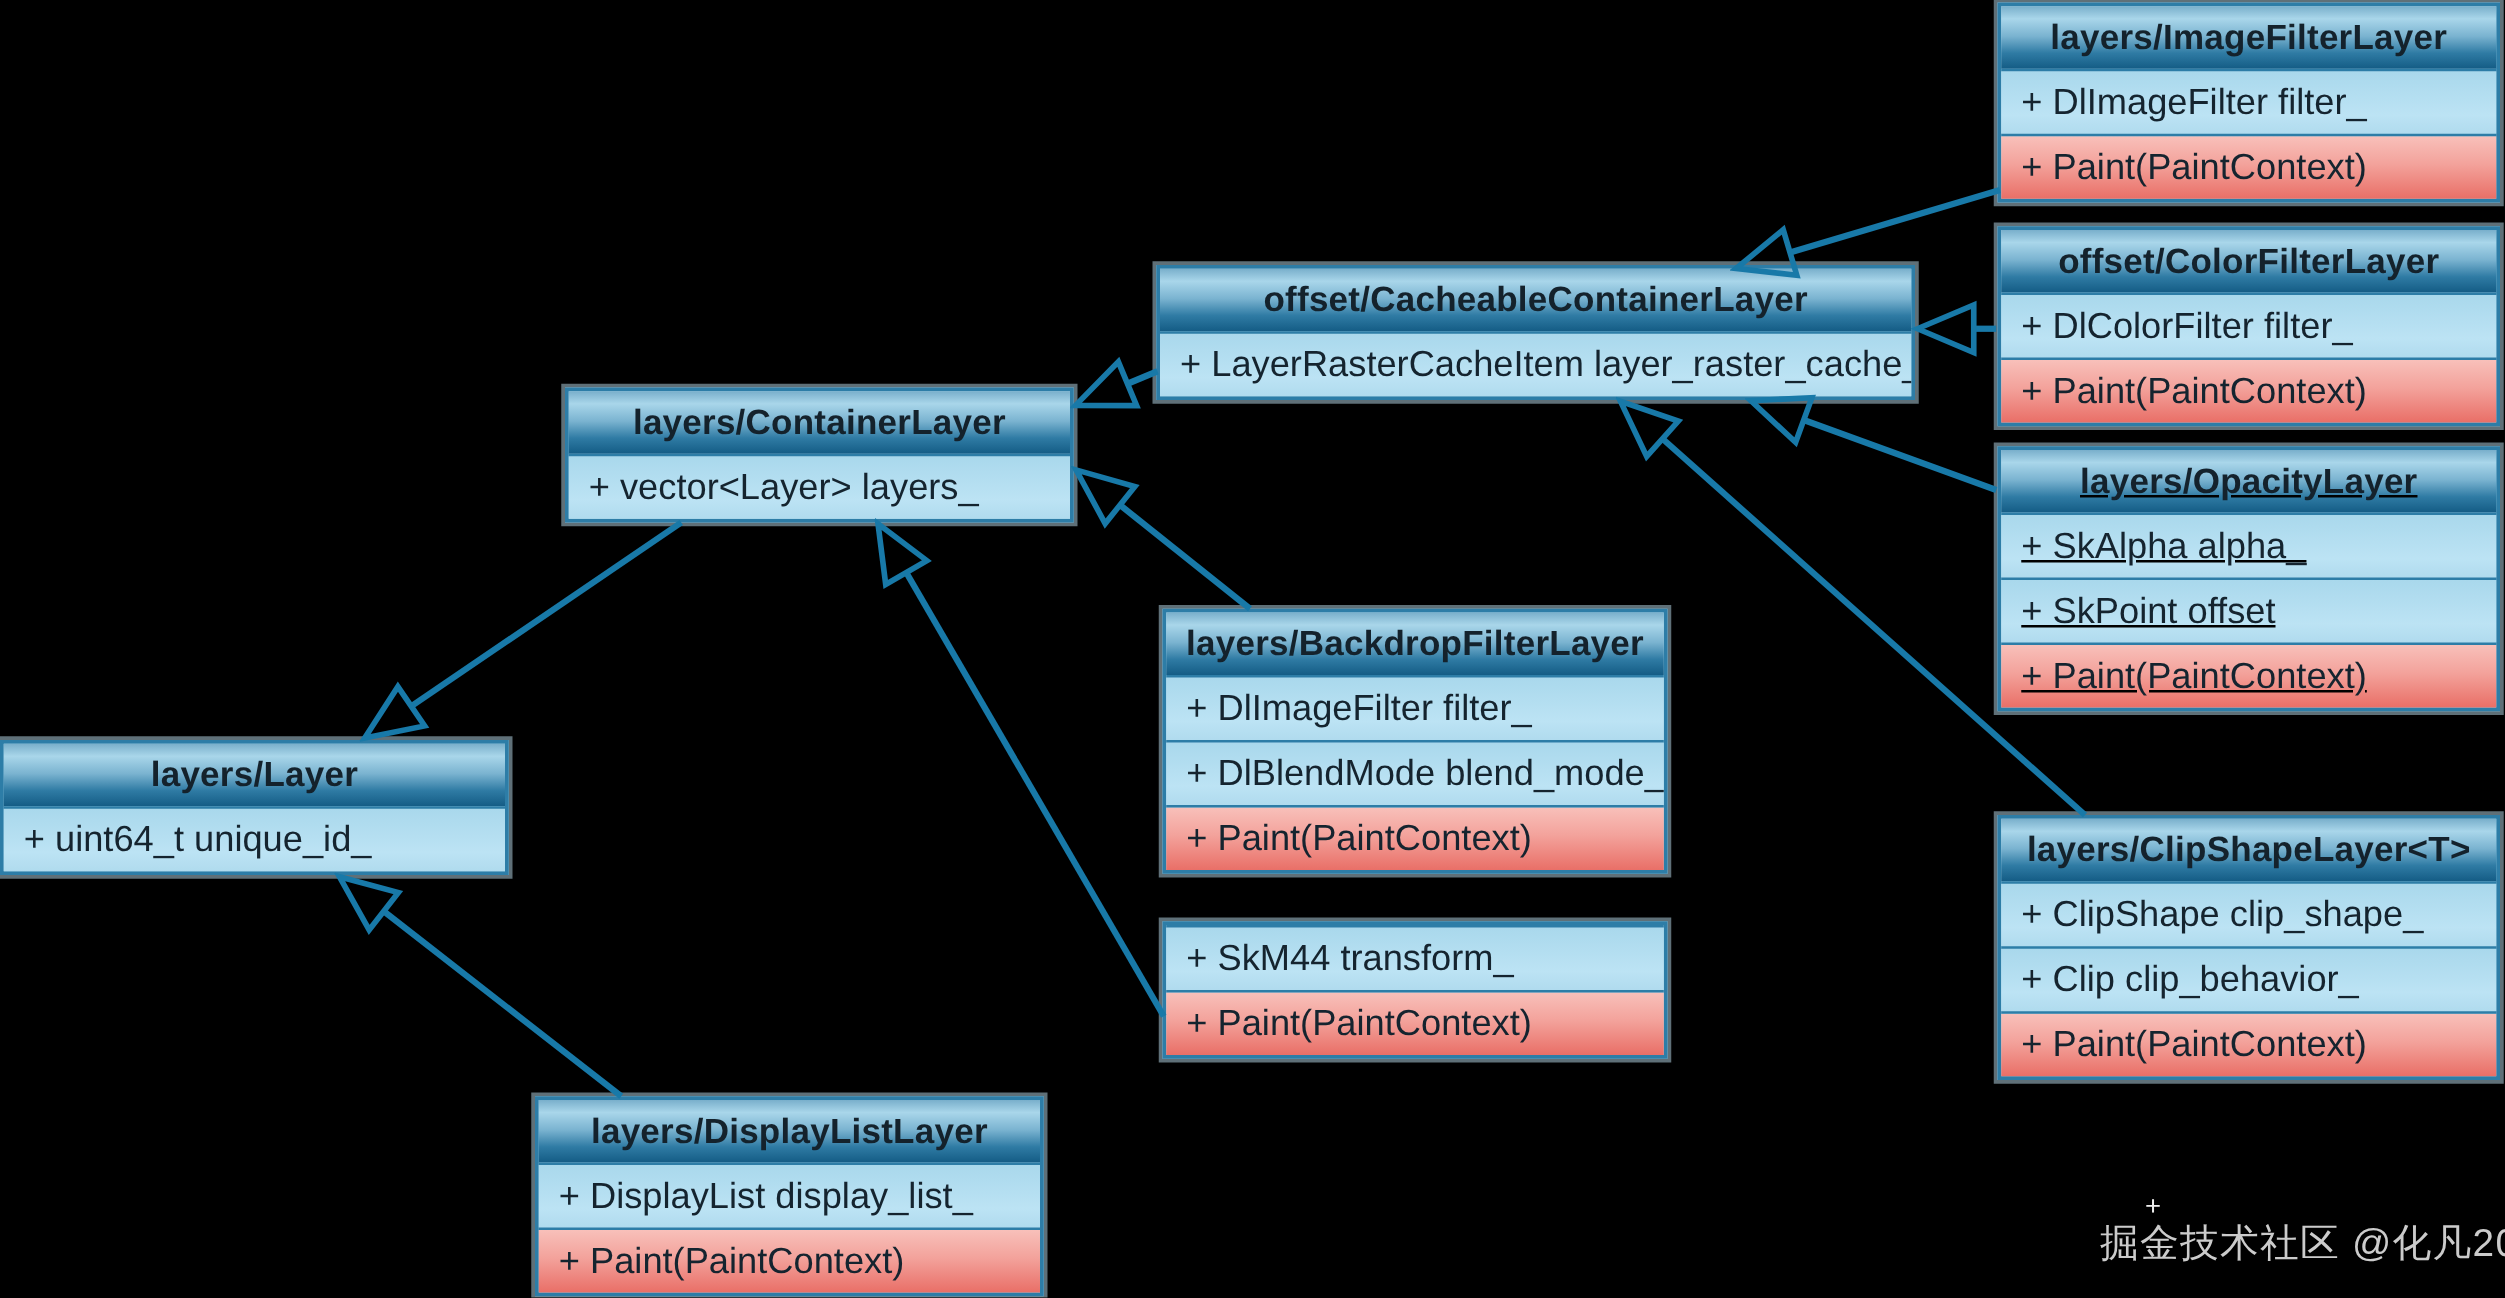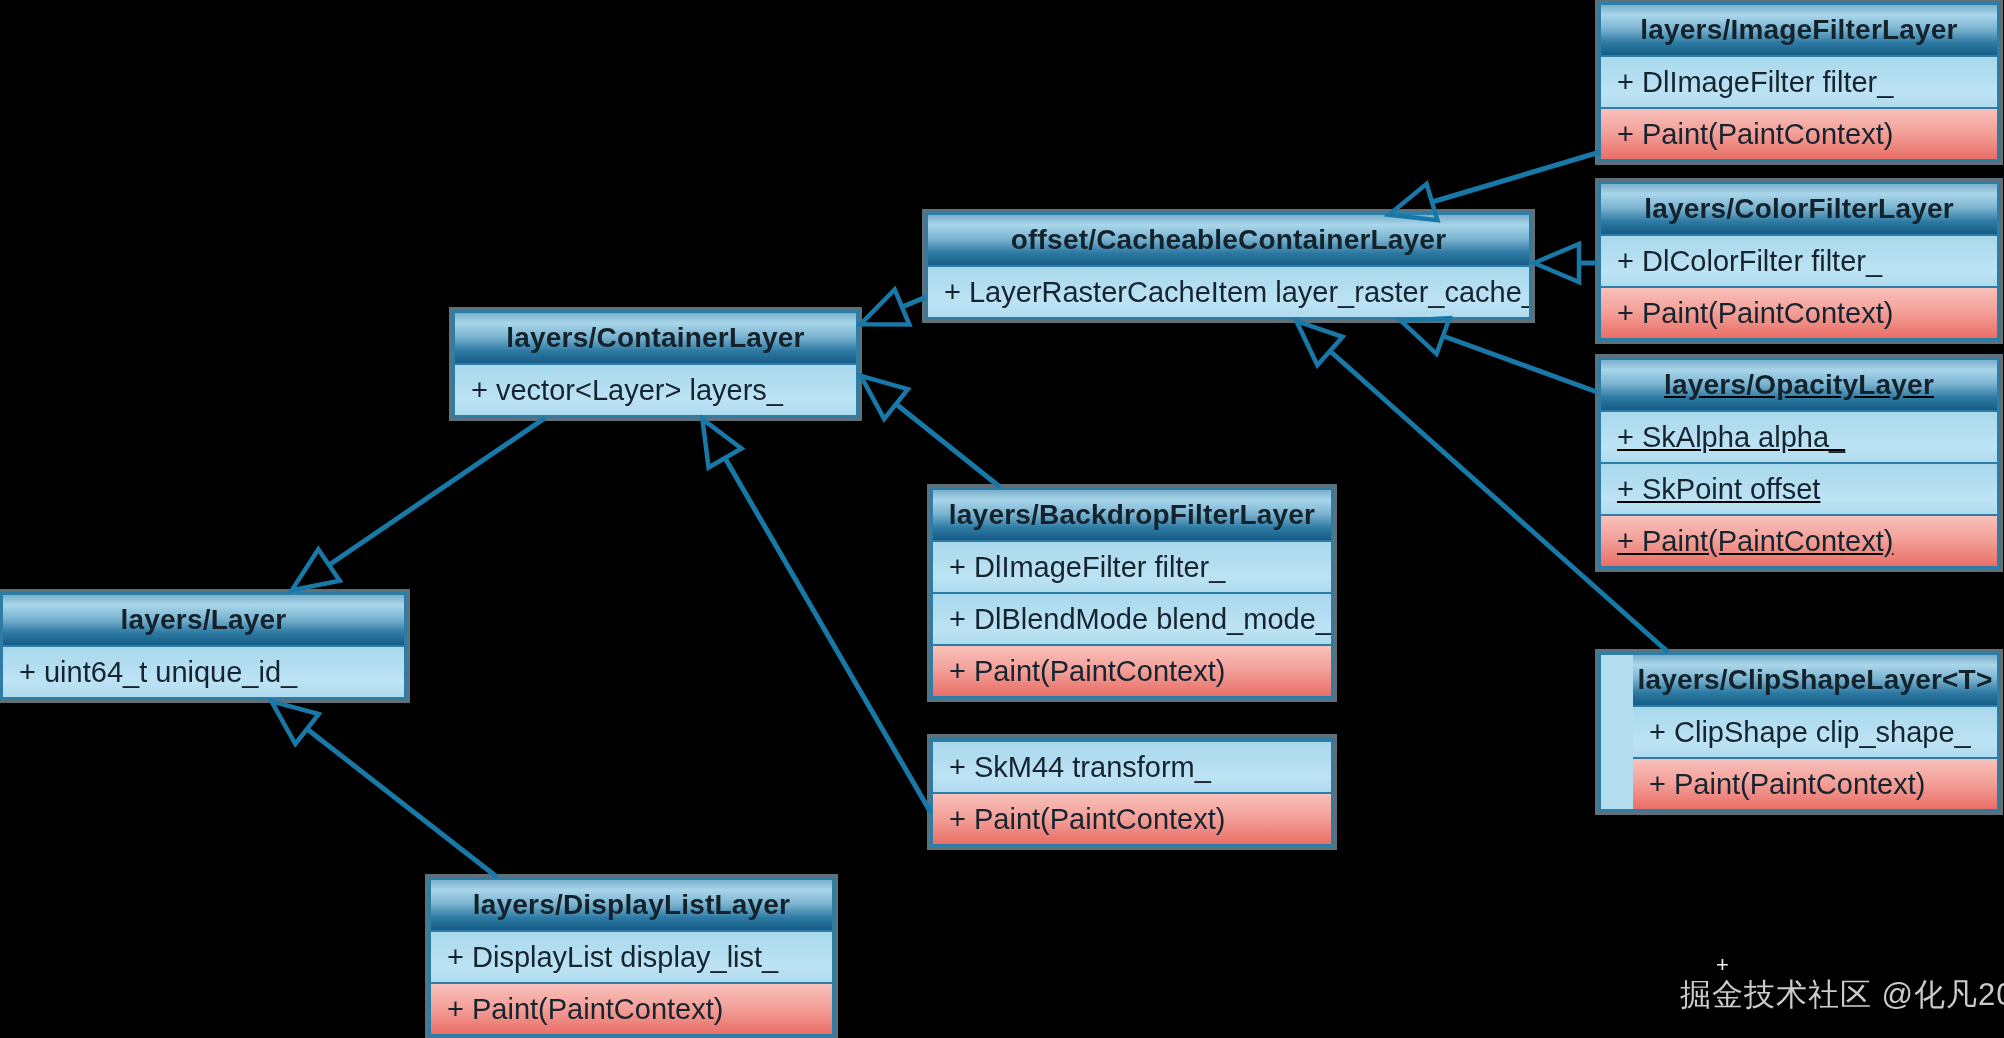--- a/index.html
+++ b/index.html
@@ -66,35 +66,36 @@
 
 <div id="canvas">
 
   <div class="uml" style="left:1598px;top:2px;width:402px;">
     <div class="hdr">layers/ImageFilterLayer</div>
     <div class="row">+ DlImageFilter filter_</div>
     <div class="row method">+ Paint(PaintContext)</div>
   </div>
 
   <div class="uml" style="left:1598px;top:181px;width:402px;">
-    <div class="hdr">layers/ColorFilterLayer</div>
+    <div class="hdr">offset/ColorFilterLayer</div>
     <div class="row">+ DlColorFilter filter_</div>
     <div class="row method">+ Paint(PaintContext)</div>
   </div>
 
   <div class="uml" style="left:1598px;top:357px;width:402px;text-decoration:underline;">
     <div class="hdr">layers/OpacityLayer</div>
     <div class="row">+ SkAlpha alpha_</div>
     <div class="row">+ SkPoint offset</div>
     <div class="row method">+ Paint(PaintContext)</div>
   </div>
 
-  <div class="uml" style="left:1598px;top:652px;width:402px;padding-left:32px;">
+  <div class="uml" style="left:1598px;top:652px;width:402px;">
     <div class="hdr">layers/ClipShapeLayer&lt;T&gt;</div>
     <div class="row">+ ClipShape clip_shape_</div>
+    <div class="row">+ Clip clip_behavior_</div>
     <div class="row method">+ Paint(PaintContext)</div>
   </div>
 
   <div class="uml" style="left:925px;top:212px;width:607px;">
     <div class="hdr">offset/CacheableContainerLayer</div>
     <div class="row">+ LayerRasterCacheItem layer_raster_cache_item_</div>
   </div>
 
   <div class="uml" style="left:452px;top:310px;width:407px;">
     <div class="hdr">layers/ContainerLayer</div>

